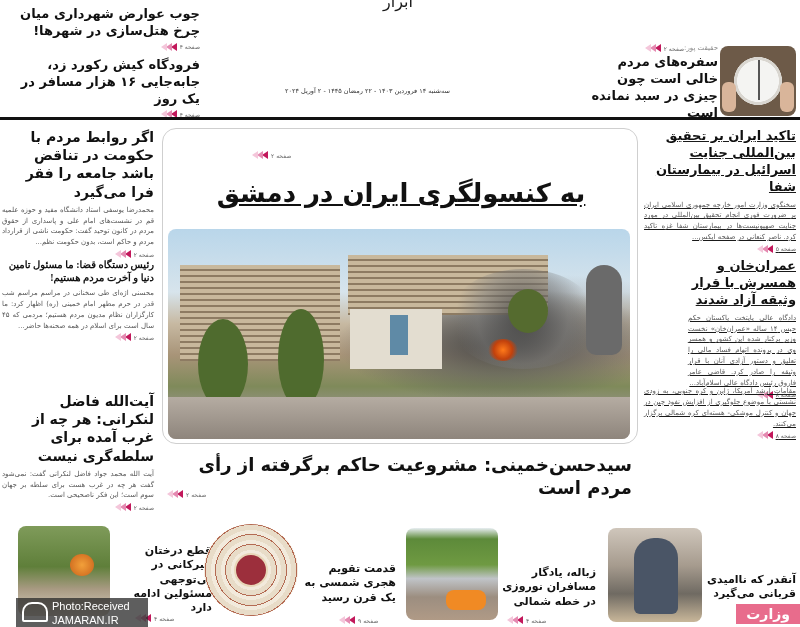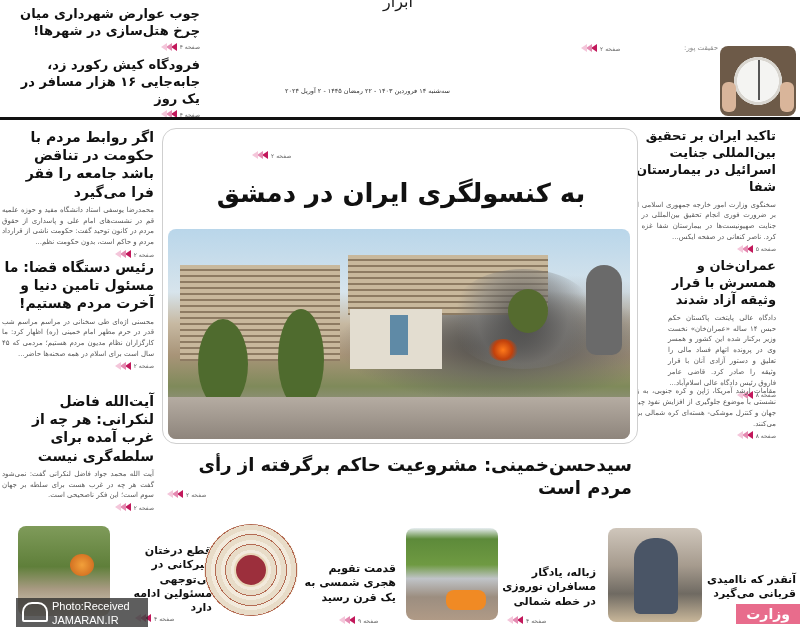--- a/index.html
+++ b/index.html
@@ -67,51 +67,52 @@
   </div>
 </div>
 
 <div class="abs" style="left:582px; top:44px; width:218px; height:72px;">
   <div class="abs" style="right:4px; top:2px; width:76px; height:70px; border-radius:8px; background: radial-gradient(circle at 50% 50%, #f4f4f2 0 40%, #d9d6d0 41% 46%, #6d5a48 47%);">
     <div class="abs" style="left:38px; top:14px; width:2px; height:40px; background:#555;"></div>
     <div class="abs" style="left:2px; top:36px; width:14px; height:30px; border-radius:6px; background:#d9b59a;"></div>
     <div class="abs" style="right:2px; top:36px; width:14px; height:30px; border-radius:6px; background:#d9b59a;"></div>
   </div>
   <div class="abs rtl" style="left:0; top:0; width:136px;">
-    <div style="display:flex; justify-content:space-between; direction:rtl;">
+    <div style="display:flex; justify-content:flex-start; direction:rtl;">
       <span style="font-size:7px; color:#888;">حقیقت پور:</span>
       <span class="pageref">
         <span>صفحه ۲</span>
         <span class="chev">
             <span></span>
             <span></span>
             <span></span>
           </span>
       </span>
     </div>
+    <div class="hl" style="font-size:13px; margin-top:2px;">سفره‌های مردم خالی است چون چیزی در سبد نمانده است</div>
   </div>
 </div>
 
 <div class="abs rule" style="left:0; top:117px; width:800px;"></div>
 
 <div class="abs rtl" style="left:2px; top:128px; width:152px;">
   <div style="height:130px;">
     <div class="hl" style="font-size:14px;">اگر روابط مردم با حکومت در تناقض باشد جامعه را فقر فرا می‌گیرد</div>
     <div class="body-txt" style="margin-top:4px;">محمدرضا یوسفی استاد دانشگاه مفید و حوزه علمیه قم در نشست‌های امام علی و پاسداری از حقوق مردم در کانون توحید گفت: حکومت ناشی از قرارداد مردم و حاکم است، بدون حکومت نظم...</div>
     <div class="pageref" style="margin-top:2px;">
       <span>صفحه ۲</span>
       <span class="chev">
           <span></span>
           <span></span>
           <span></span>
         </span>
     </div>
   </div>
   <div style="height:134px;">
-    <div class="hl" style="font-size:14px;">رئیس دستگاه قضا: ما مسئول تامین دنیا و آخرت مردم هستیم!</div>
+    <div class="hl" style="font-size:10px;font-family:Liberation Serif, serif;">رئیس دستگاه قضا: ما مسئول تامین دنیا و آخرت مردم هستیم!</div>
     <div class="body-txt" style="margin-top:4px;">محسنی اژه‌ای طی سخنانی در مراسم مراسم شب قدر در حرم مطهر امام خمینی (ره) اظهار کرد: ما کارگزاران نظام مدیون مردم هستیم؛ مردمی که ۴۵ سال است برای اسلام در همه صحنه‌ها حاضر...</div>
     <div class="pageref" style="margin-top:2px;">
       <span>صفحه ۲</span>
       <span class="chev">
           <span></span>
           <span></span>
           <span></span>
         </span>
     </div>
   </div>
@@ -122,21 +123,21 @@
       <span>صفحه ۲</span>
       <span class="chev">
           <span></span>
           <span></span>
           <span></span>
         </span>
     </div>
   </div>
 </div>
 
-<div class="abs rtl" style="left:624px; top:128px; width:152px;">
+<div class="abs rtl" style="left:644px; top:128px; width:152px;text-decoration:underline;">
   <div style="height:130px;">
     <div class="hl" style="font-size:13px;">تاکید ایران بر تحقیق بین‌المللی جنایت اسرائیل در بیمارستان شفا</div>
     <div class="body-txt" style="margin-top:4px;">سخنگوی وزارت امور خارجه جمهوری اسلامی ایران بر ضرورت فوری انجام تحقیق بین‌المللی در مورد جنایت صهیونیست‌ها در بیمارستان شفا غزه تاکید کرد. ناصر کنعانی در صفحه ایکس...</div>
     <div class="pageref" style="margin-top:2px;">
       <span>صفحه ۵</span>
       <span class="chev">
           <span></span>
           <span></span>
           <span></span>
         </span>
@@ -169,21 +170,21 @@
 
 <div class="abs feature-box" style="left:162px; top:128px; width:476px; height:316px;">
   <div class="abs pageref" style="left:90px; top:22px;">
     <span>صفحه ۲</span>
     <span class="chev">
         <span></span>
         <span></span>
         <span></span>
       </span>
   </div>
-  <div class="abs rtl hl" style="left:0; top:48px; width:476px; text-align:center; font-size:26px;">به کنسولگری ایران در دمشق</div>
+  <div class="abs rtl hl" style="left:0; top:48px; width:476px; text-align:center; font-size:26px;text-decoration:underline;">به کنسولگری ایران در دمشق</div>
 
   <div class="hero-photo" style="left:5px; top:100px; width:462px; height:210px;">
     <div class="bldg" style="left:12px; top:36px; width:160px; height:96px;"></div>
     <div class="bldg" style="left:180px; top:26px; width:200px; height:60px;"></div>
     <div class="abs" style="left:182px; top:80px; width:92px; height:60px; background:#e3ddd0;"></div>
     <div class="abs" style="left:222px; top:86px; width:18px; height:40px; background:#5f8aa6;"></div>
     <div class="abs" style="left:280px; top:40px; width:150px; height:100px; border-radius:50%; background: radial-gradient(circle, rgba(70,70,70,0.85) 0%, rgba(120,120,120,0.5) 50%, rgba(160,160,160,0) 75%);"></div>
     <div class="fire" style="left:320px; top:110px; width:30px; height:22px;"></div>
     <div class="tree" style="left:30px; top:90px; width:50px; height:90px;"></div>
     <div class="tree" style="left:110px; top:80px; width:46px; height:100px;"></div>

